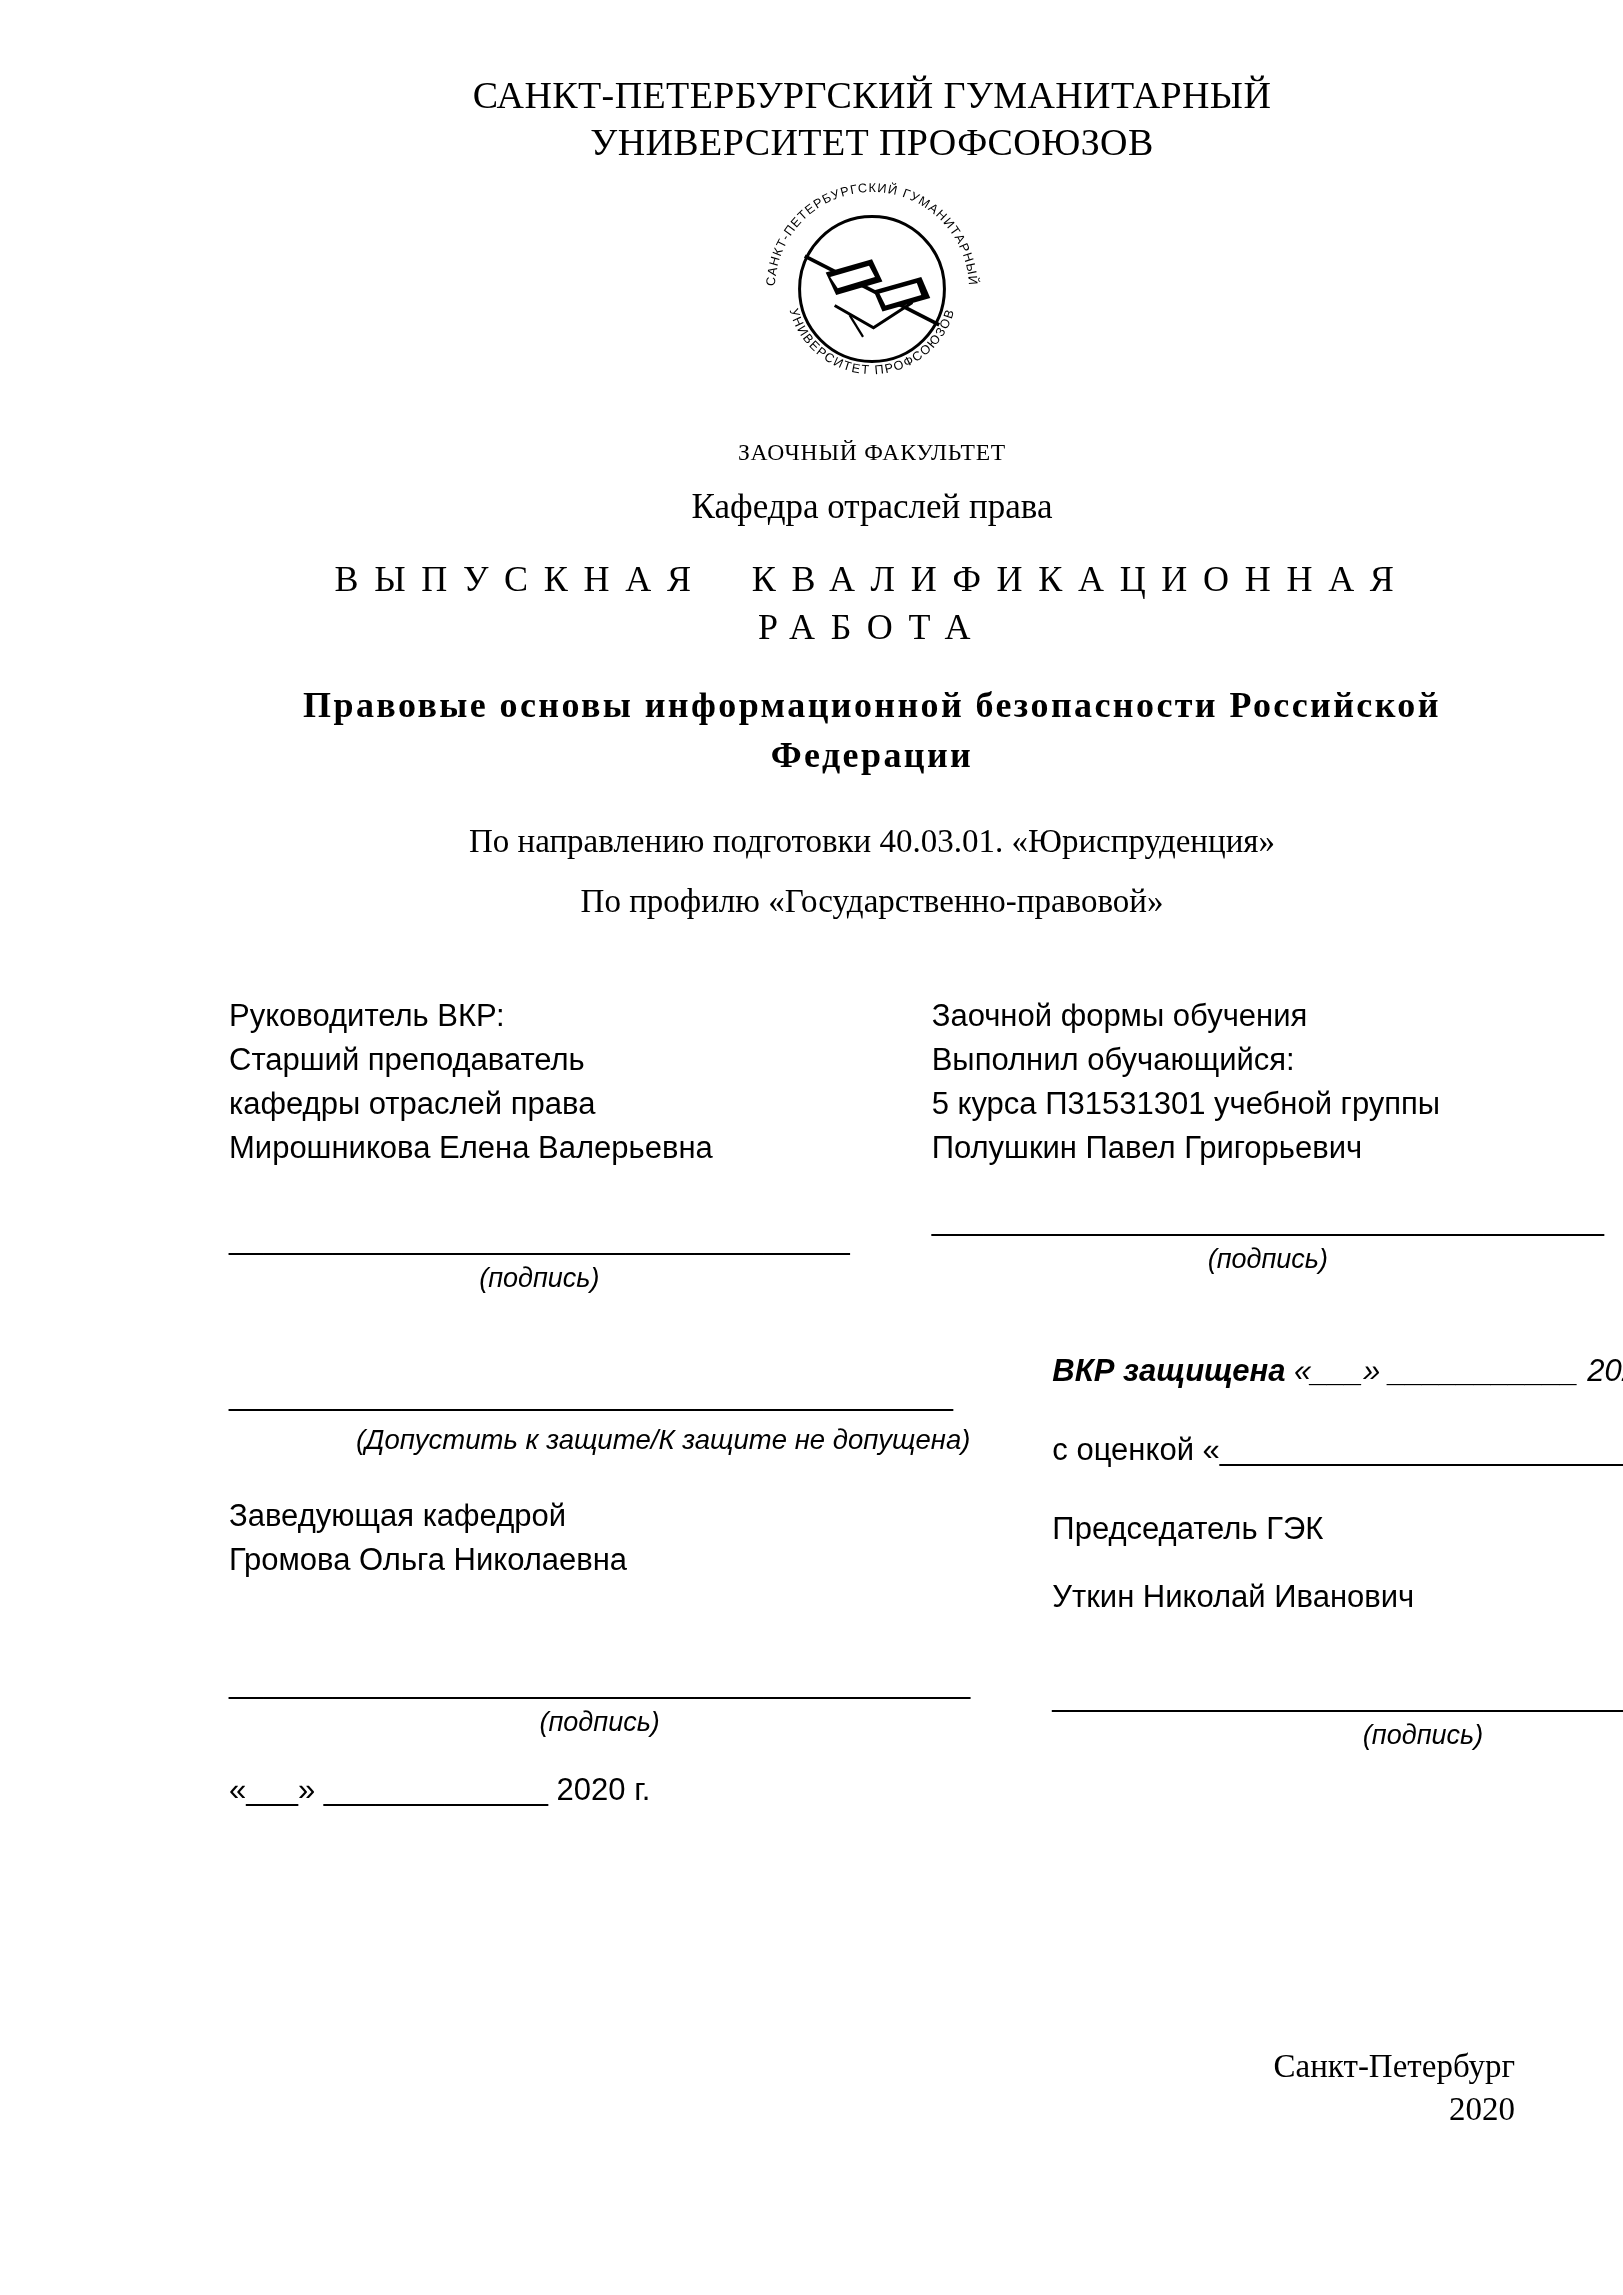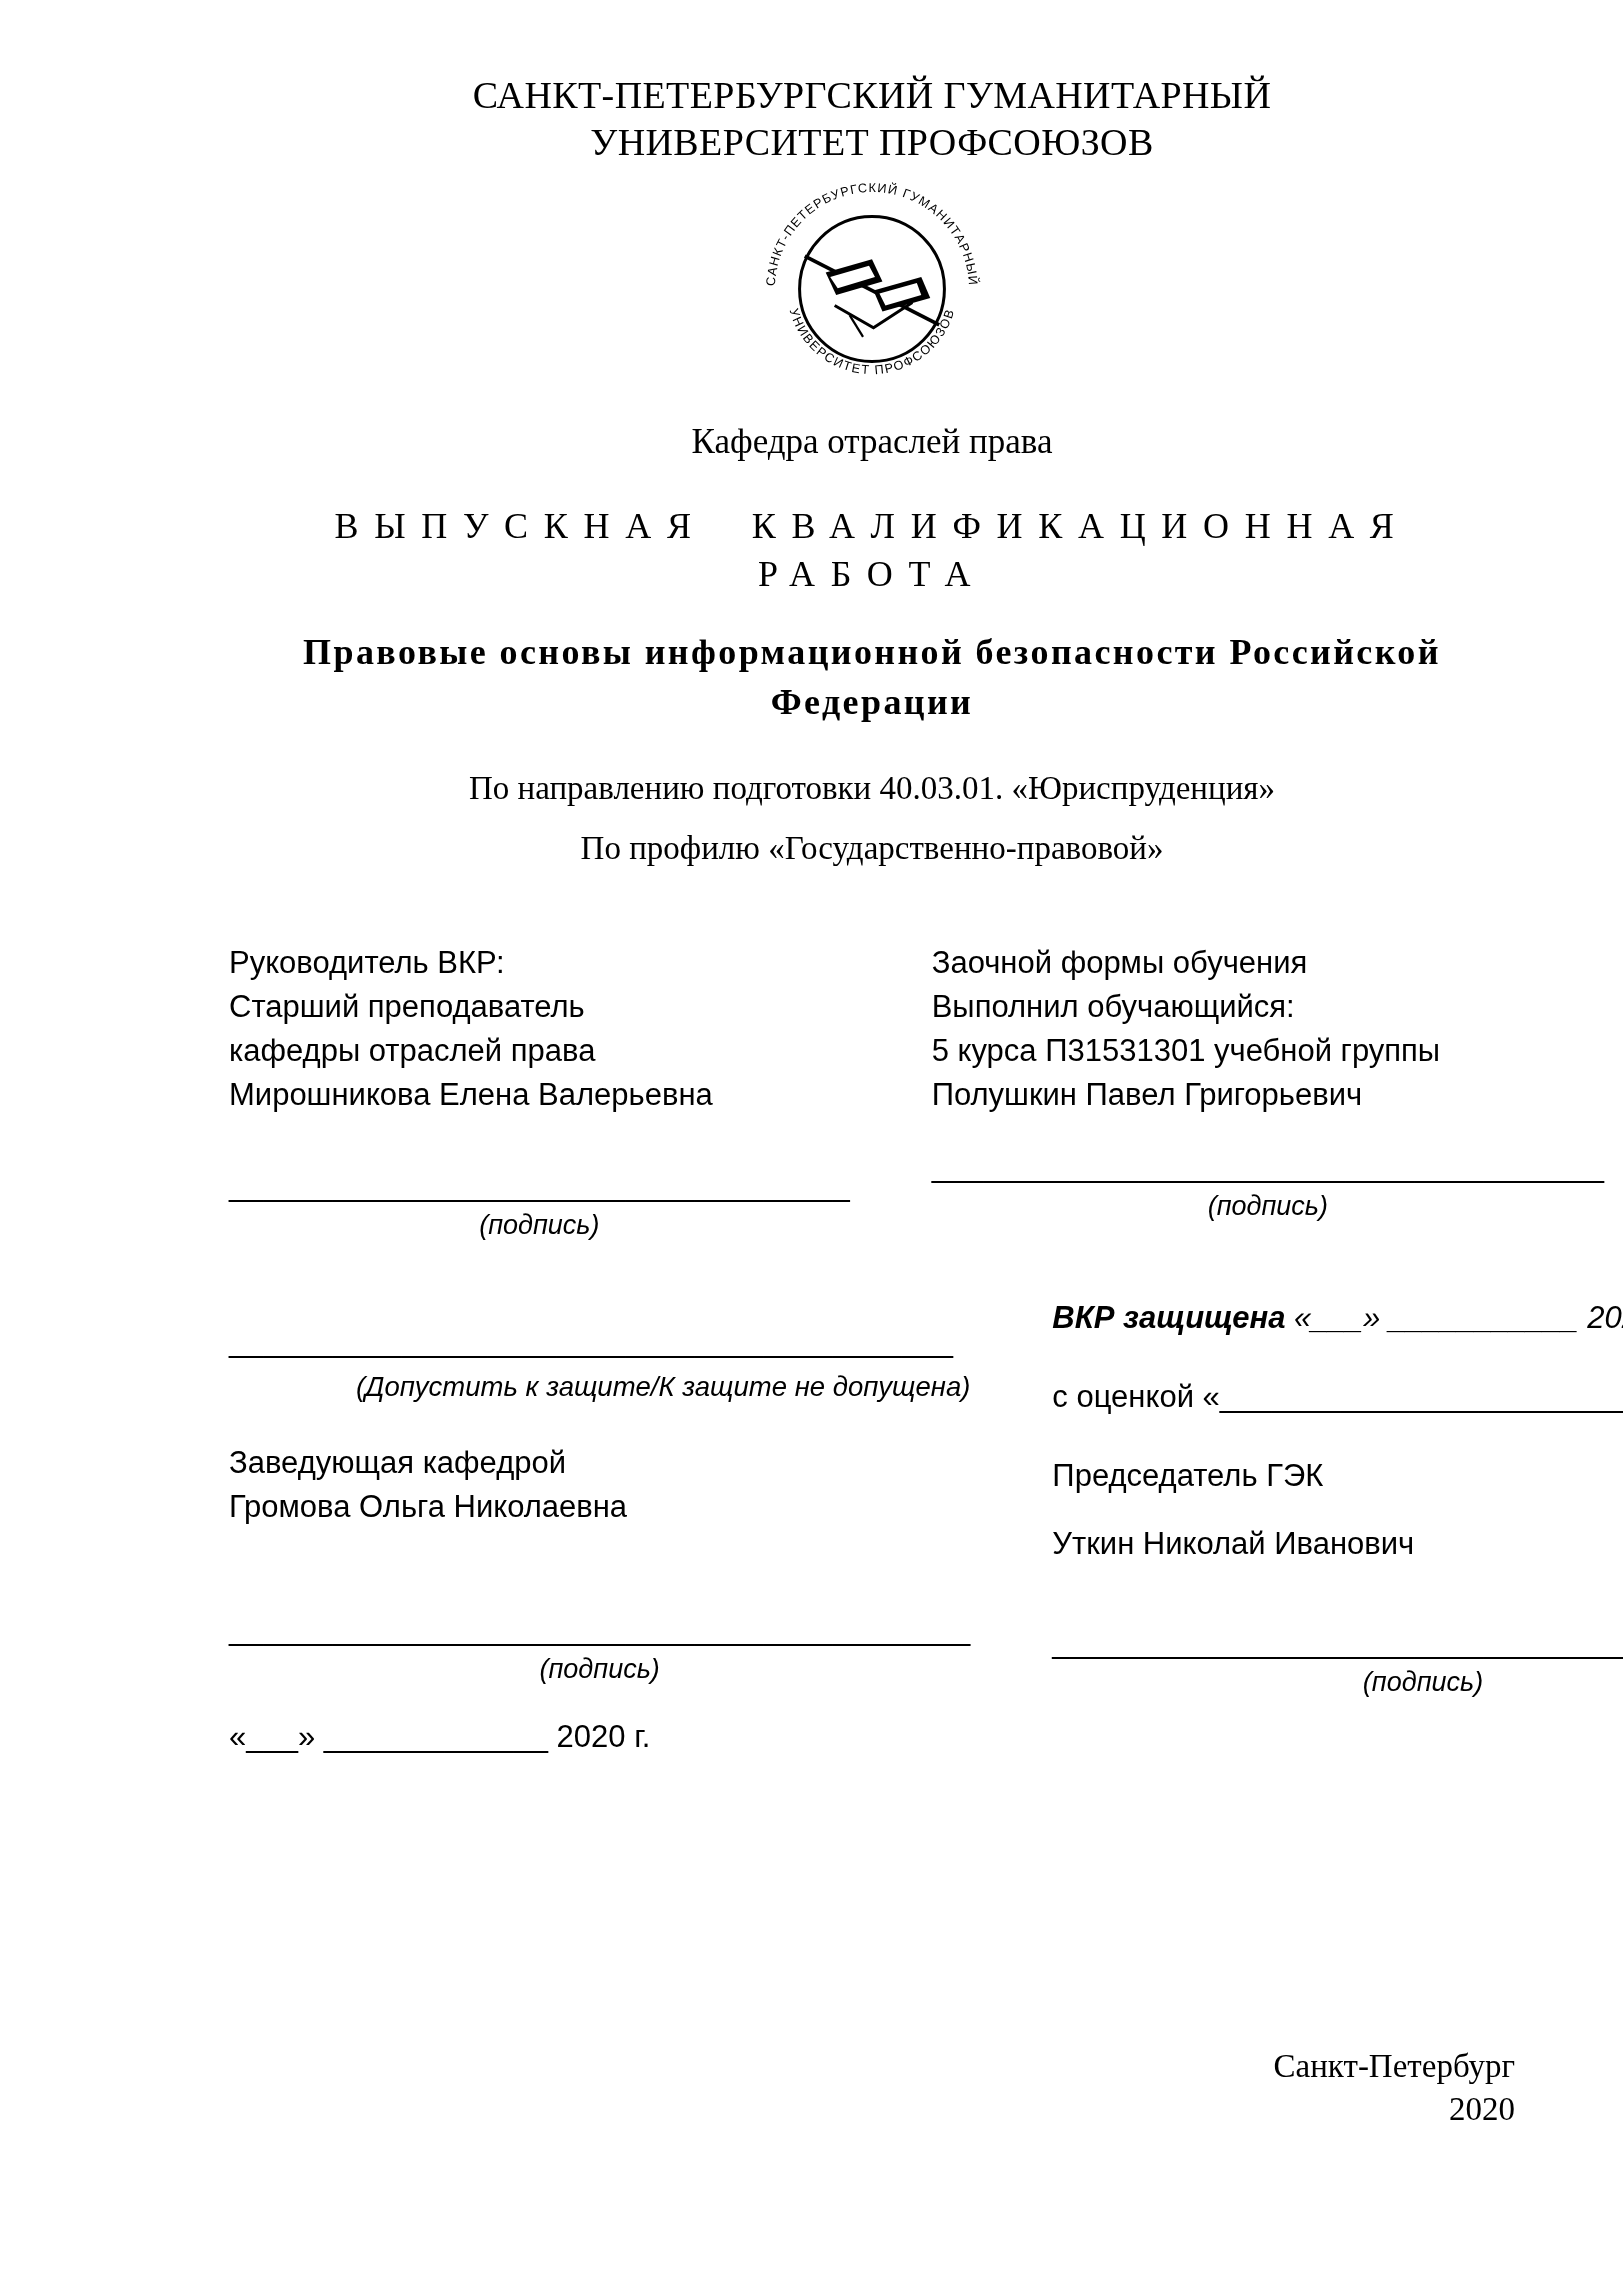--- a/index.html
+++ b/index.html
@@ -11,21 +11,21 @@
     padding:72px 108px 17px 229px;
     font-family:"Liberation Serif","DejaVu Serif",serif;
     overflow:hidden;
   }
   .center{text-align:center;}
   .univ-header{font-size:38px;line-height:1.24;letter-spacing:0.4px;}
   .logo-wrap{display:flex;justify-content:center;margin-top:11px;}
   .logo-wrap svg{display:block;}
   .faculty{font-size:23.6px;margin-top:38px;letter-spacing:0.8px;}
   .department{font-size:35px;margin-top:20.4px;}
-  .worktype{font-size:36px;margin-top:40px;line-height:1.35;letter-spacing:15.7px;word-spacing:20.4px;}
+  .worktype{font-size:36px;margin-top:28px;line-height:1.35;letter-spacing:15.7px;word-spacing:20.4px;}
   .thesis-title{font-size:36px;font-weight:bold;letter-spacing:2.4px;margin-top:28px;line-height:1.4;}
   .direction{font-size:33px;margin-top:42px;}
   .profile{font-size:33px;margin-top:23.6px;}
 
   .cols{
     display:grid;grid-template-columns:1fr 1fr;column-gap:82px;
     margin-top:74px;
     font-family:"Liberation Sans","DejaVu Sans",sans-serif;
     font-size:31px;line-height:1.42;
   }
@@ -72,20 +72,21 @@
         <polygon points="88,128 150,110 164,140 102,158" fill="#000"></polygon>
         <polygon points="94,134 146,119 154,134 104,149" fill="#fff"></polygon>
         <polygon points="152,152 216,134 228,162 164,180" fill="#000"></polygon>
         <polygon points="160,156 210,142 216,158 168,172" fill="#fff"></polygon>
         <polyline points="100,172 152,202 204,168" fill="none" stroke="#000" stroke-width="4"></polyline>
         <line x1="120" y1="185" x2="138" y2="214" stroke="#000" stroke-width="3"></line>
       </g>
     </svg>
   </div>
 
+  <div class="center faculty">ЗАОЧНЫЙ ФАКУЛЬТЕТ</div>
 
   <div class="center department">Кафедра отраслей права</div>
 
   <div class="center worktype">
     <div>ВЫПУСКНАЯ КВАЛИФИКАЦИОННАЯ</div>
     <div>РАБОТА</div>
   </div>
 
   <div class="center thesis-title">Правовые основы информационной безопасности Российской Федерации</div>
 

